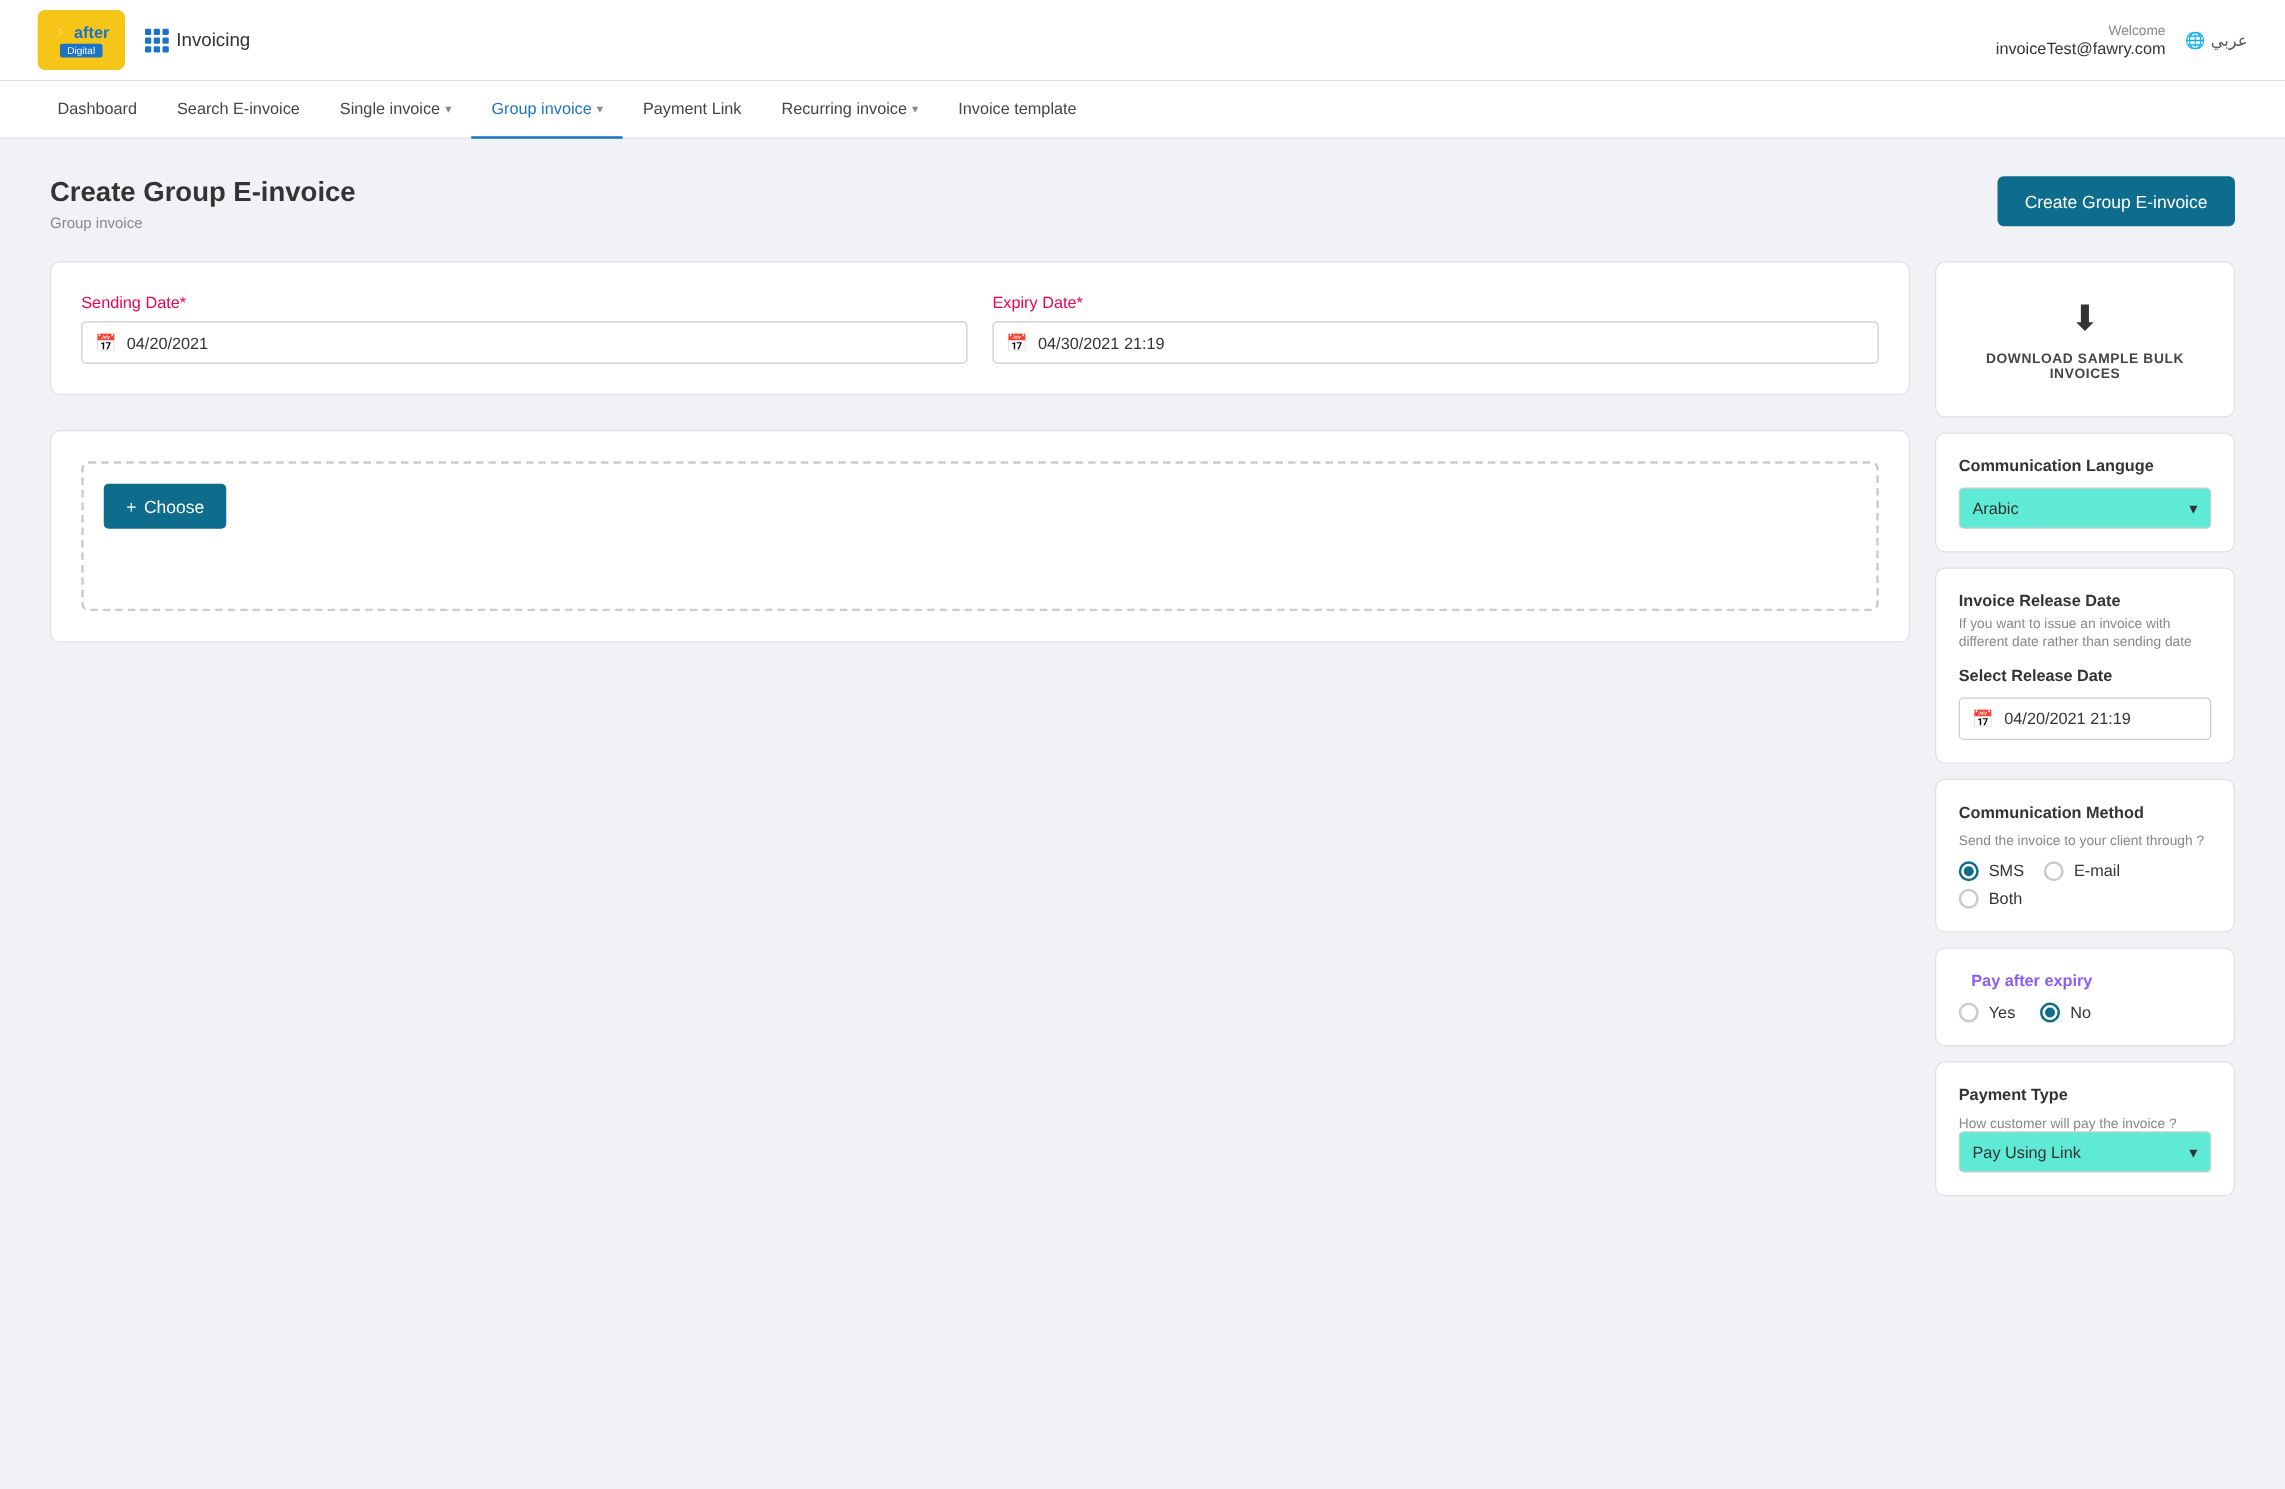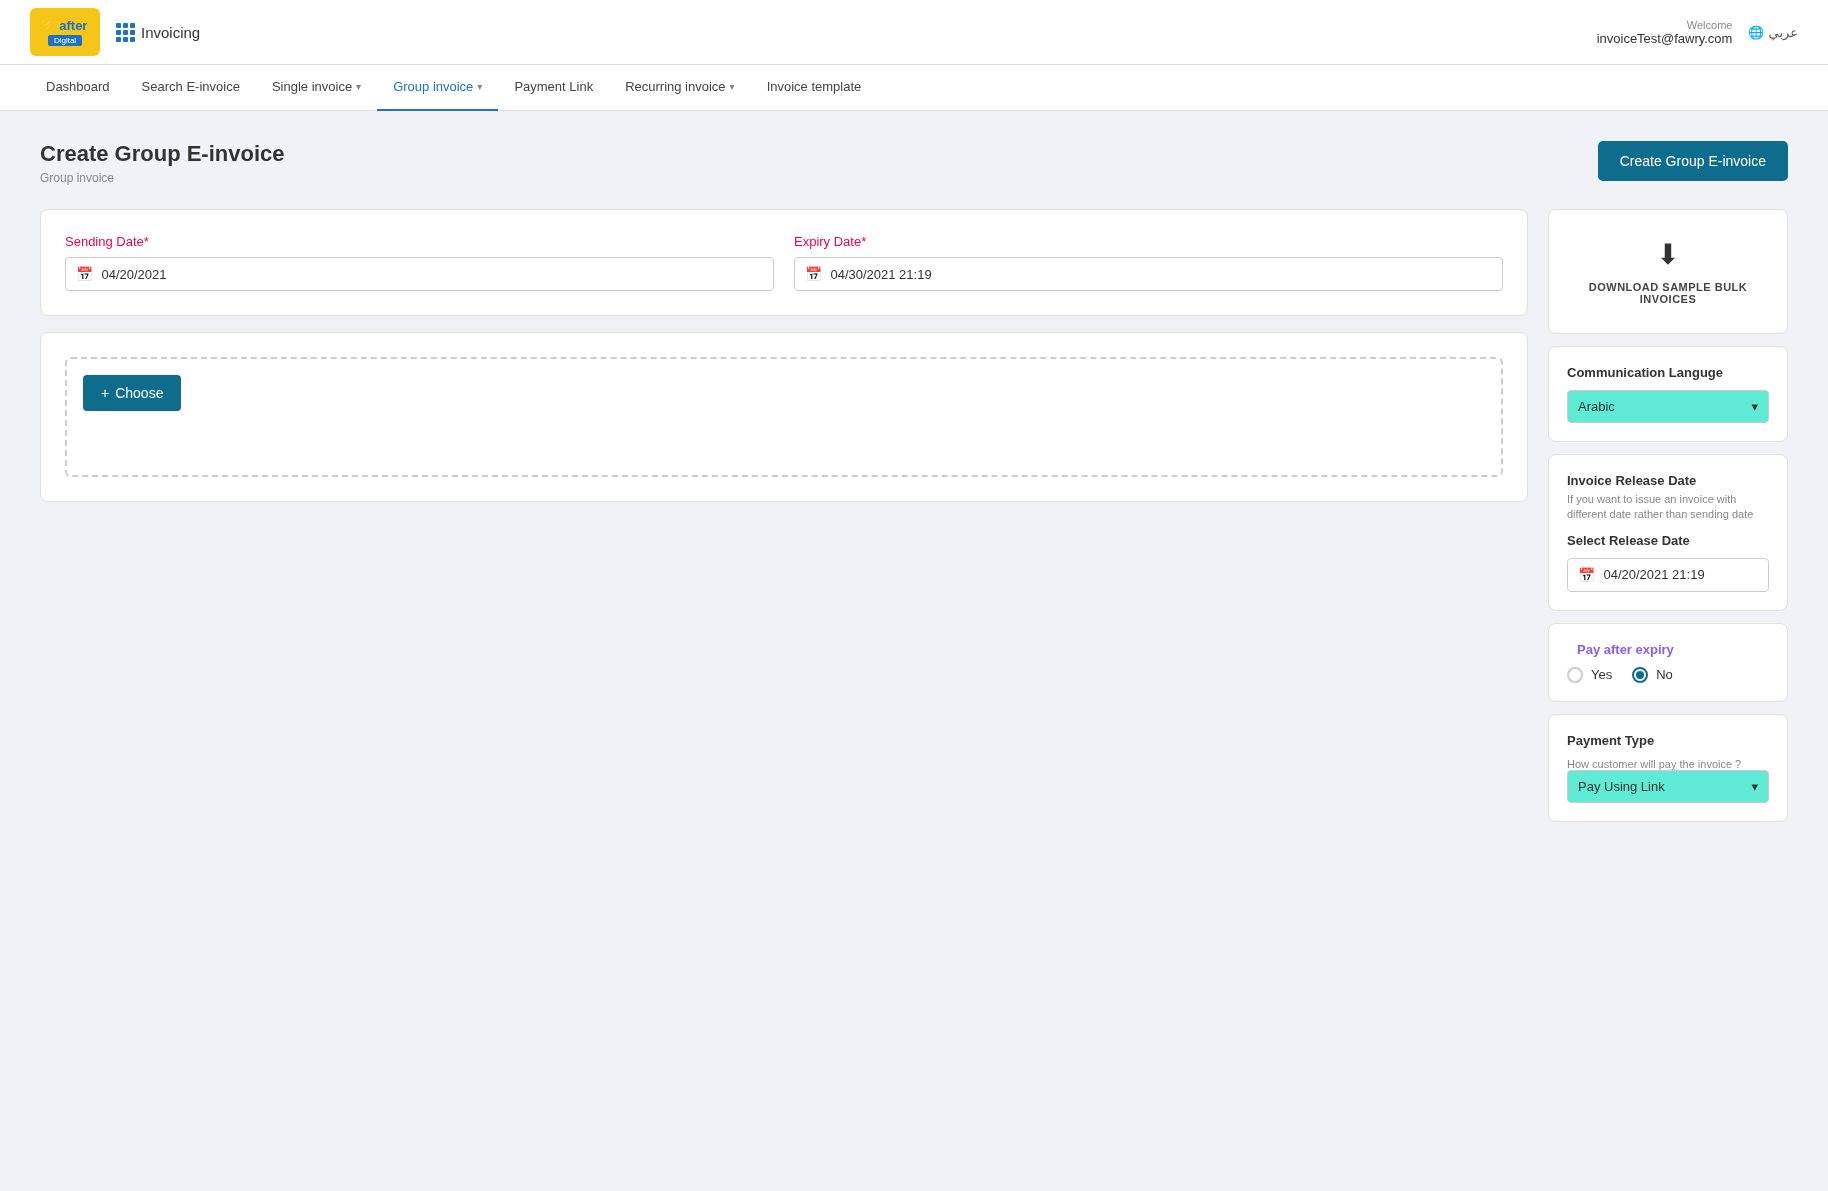--- a/index.html
+++ b/index.html
@@ -86,21 +86,21 @@
       border-radius: 5px;
       padding: 12px 22px;
       font-size: 14px;
       font-weight: 500;
       cursor: pointer;
       white-space: nowrap;
     }
 
     
     .content-layout { display: flex; gap: 20px; align-items: flex-start; }
-    .left-panel { flex: 1; display: flex; flex-direction: column; gap: 16px; }
+    .left-panel { flex: 1; display: flex; flex-direction: column; gap: 28px; }
     .right-panel { width: 240px; display: flex; flex-direction: column; gap: 0; }
 
     
     .card {
       background: #fff;
       border-radius: 8px;
       border: 1px solid #e0e0e0;
       padding: 24px;
     }
 
@@ -347,20 +347,40 @@
       <div class="right-card">
         <div class="release-date-title">Invoice Release Date</div>
         <div class="release-date-desc">If you want to issue an invoice with different date rather than sending date</div>
         <div class="section-label">Select Release Date</div>
         <div class="date-input-wrap">
           <span class="cal-icon">📅</span>
           <input type="text" value="04/20/2021 21:19" style="">
         </div>
       </div>
 
+      <div class="right-card">
+        <div class="section-label">Communication Method</div>
+        <div class="comm-method-desc">Send the invoice to your client through ?</div>
+        <div class="radio-group">
+          <div style="display:flex;gap:16px;">
+            <div class="radio-row">
+              <div class="radio-btn checked"></div>
+              <label>SMS</label>
+            </div>
+            <div class="radio-row">
+              <div class="radio-btn"></div>
+              <label>E-mail</label>
+            </div>
+          </div>
+          <div class="radio-row">
+            <div class="radio-btn"></div>
+            <label>Both</label>
+          </div>
+        </div>
+      </div>
 
       <div class="right-card">
         <div class="pay-expiry-title">Pay after expiry</div>
         <div style="display:flex;gap:20px;margin-top:6px;">
           <div class="radio-row">
             <div class="radio-btn"></div>
             <label>Yes</label>
           </div>
           <div class="radio-row">
             <div class="radio-btn checked"></div>

